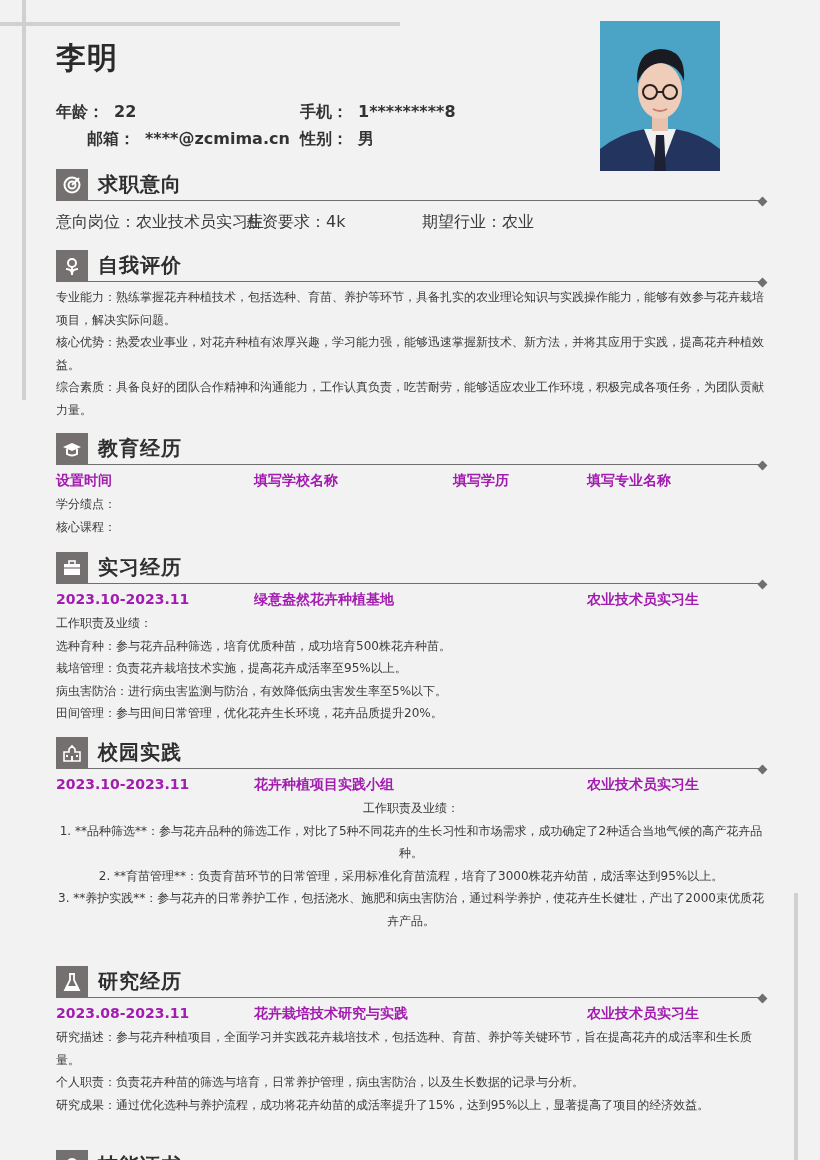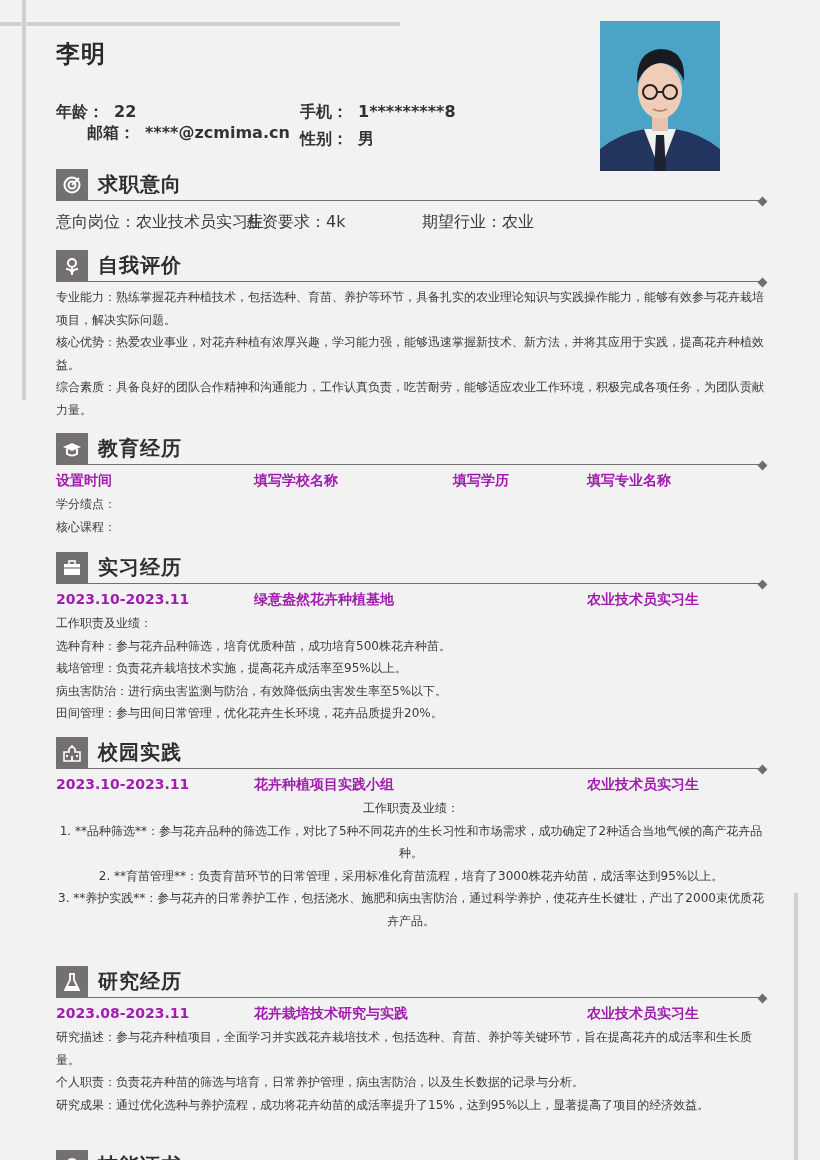--- a/index.html
+++ b/index.html
@@ -7,21 +7,21 @@
   body {
     background: #f2f2f2;
     font-family: "DejaVu Sans", "Liberation Sans", sans-serif;
     color: #333;
     position: relative;
   }
   .deco-vline-left { position: absolute; left: 22px; top: 0; width: 4px; height: 400px; background: #d0d0d0; }
   .deco-hline-top { position: absolute; left: 0; top: 22px; width: 400px; height: 4px; background: #d0d0d0; }
   .deco-vline-right { position: absolute; left: 794px; top: 893px; width: 4px; height: 267px; background: #d0d0d0; }
 
-  .name { position: absolute; left: 56px; top: 38px; font-size: 24px; font-weight: bold; color: #2a2a2a; letter-spacing: 1px; }
+  .name { position: absolute; left: 56px; top: 38px; font-size: 30px; font-weight: bold; color: #2a2a2a; letter-spacing: 1px; }
   .info { position: absolute; font-size: 16px; font-weight: bold; color: #333; white-space: nowrap; }
   .info .lbl { margin-right: 10px; }
 
   .photo {
     position: absolute; left: 600px; top: 21px; width: 120px; height: 150px;
     background: #4aa3c4; overflow: hidden;
   }
   .photo svg { width: 100%; height: 100%; display: block; }
 
   .section { position: absolute; left: 56px; width: 710px; }
@@ -49,21 +49,21 @@
 <div class="deco-vline-right"></div>
 
 <div class="name">李明</div>
 
 <div class="info" style="left:56px;top:102px;">
   <span class="lbl">年龄：</span><span>22</span>
 </div>
 <div class="info" style="left:300px;top:102px;">
   <span class="lbl">手机：</span><span>1*********8</span>
 </div>
-<div class="info" style="left:56px;top:123px;padding-left:31px;">
+<div class="info" style="left:56px;top:129px;padding-left:31px;">
   <span class="lbl">邮箱：</span><span>****@zcmima.cn</span>
 </div>
 <div class="info" style="left:300px;top:129px;">
   <span class="lbl">性别：</span><span>男</span>
 </div>
 
 <div class="photo">
   <svg viewBox="0 0 120 150">
     <rect width="120" height="150" fill="#4ba4c5"></rect>
     <path d="M0 150 L0 128 Q20 112 45 108 L75 108 Q100 112 120 128 L120 150 Z" fill="#23355f"></path>

